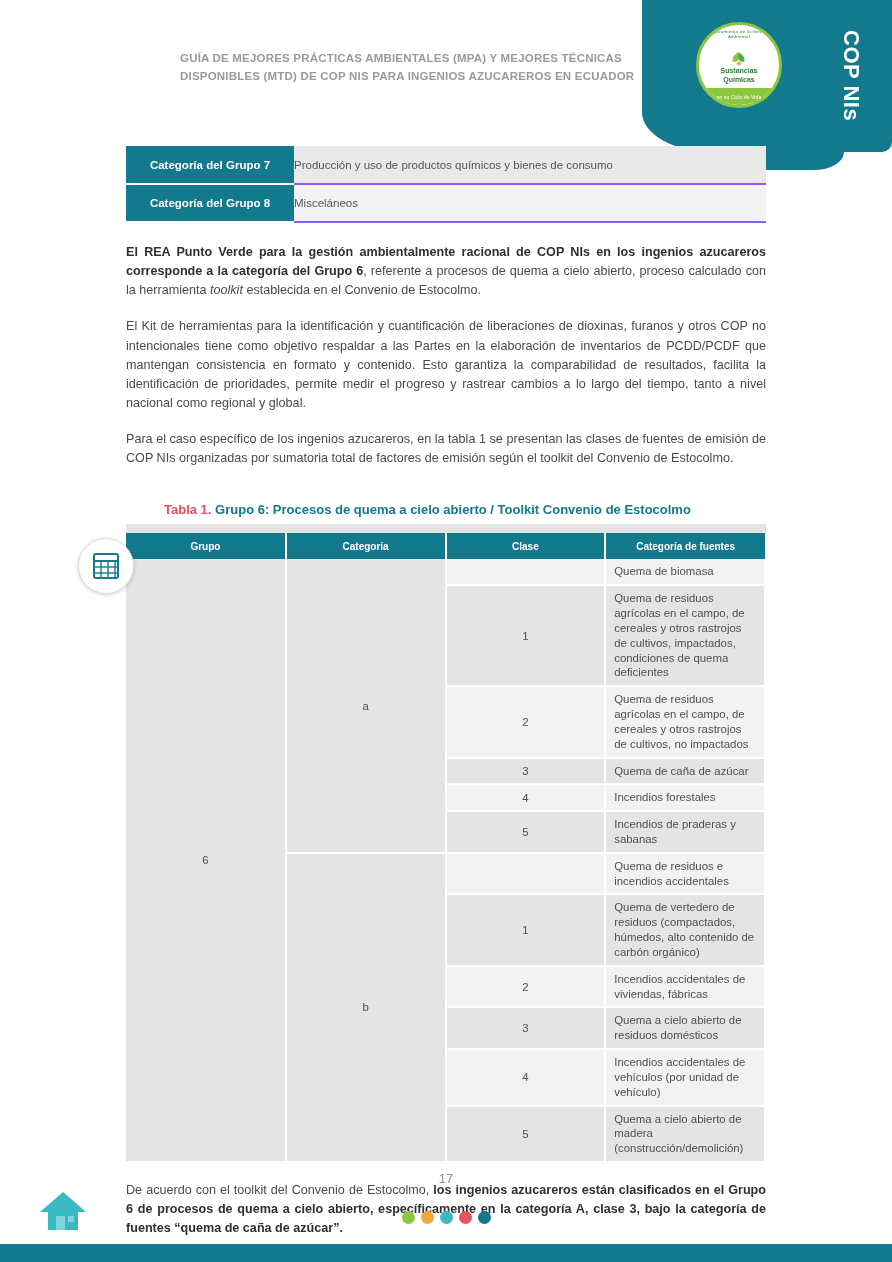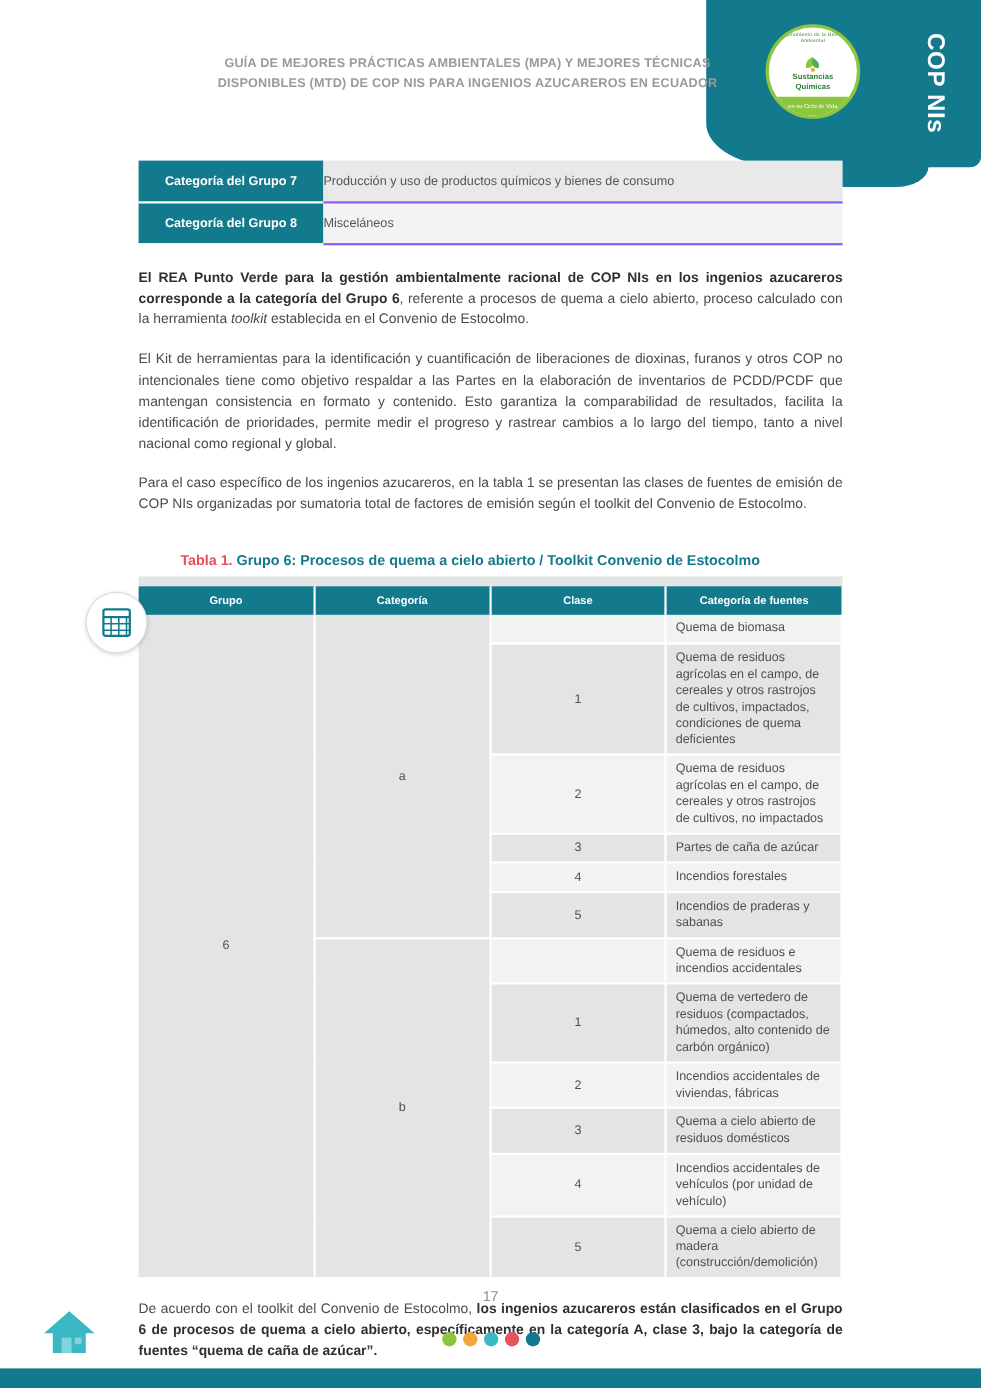--- a/index.html
+++ b/index.html
@@ -18,21 +18,21 @@
   .header-wrap {
     position: absolute;
     top: 0; left: 0; right: 0;
     height: 160px;
   }
   .header-title {
     position: absolute;
     top: 50px;
     left: 180px;
     width: 490px;
-    text-align: center;
+    text-align: left;
     font-size: 11.5px;
     font-weight: bold;
     letter-spacing: 0.2px;
     line-height: 1.55;
     color: #9a9a9a;
     text-transform: uppercase;
   }
 
   
   .brush {
@@ -337,21 +337,21 @@
       <tr>
         <td class="c-class bg-dark">1</td>
         <td class="c-src bg-dark">Quema de residuos agrícolas en el campo, de cereales y otros rastrojos de cultivos, impactados, condiciones de quema deficientes</td>
       </tr>
       <tr>
         <td class="c-class bg-light">2</td>
         <td class="c-src bg-light">Quema de residuos agrícolas en el campo, de cereales y otros rastrojos de cultivos, no impactados</td>
       </tr>
       <tr>
         <td class="c-class bg-dark">3</td>
-        <td class="c-src bg-dark">Partes de caña de azúcar</td>
+        <td class="c-src bg-dark">Quema de caña de azúcar</td>
       </tr>
       <tr>
         <td class="c-class bg-light">4</td>
         <td class="c-src bg-light">Incendios forestales</td>
       </tr>
       <tr>
         <td class="c-class bg-dark">5</td>
         <td class="c-src bg-dark">Incendios de praderas y sabanas</td>
       </tr>
 

